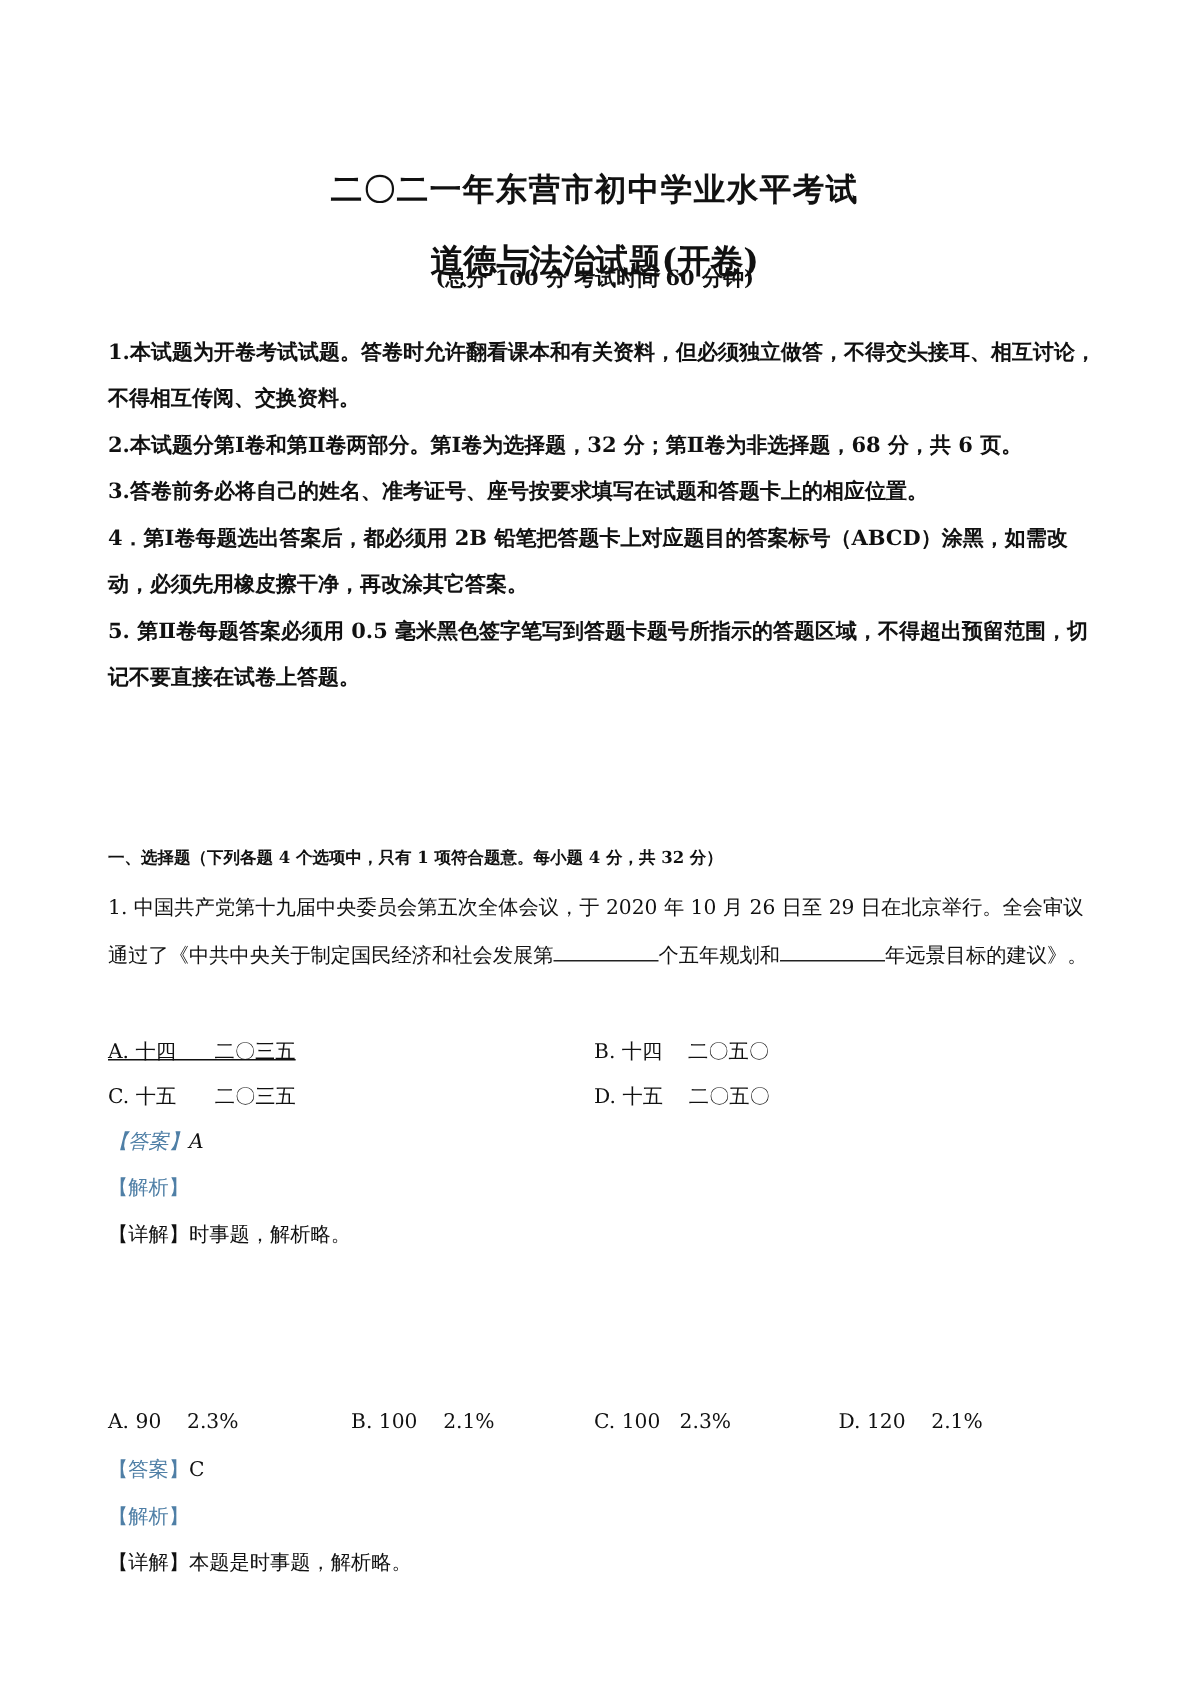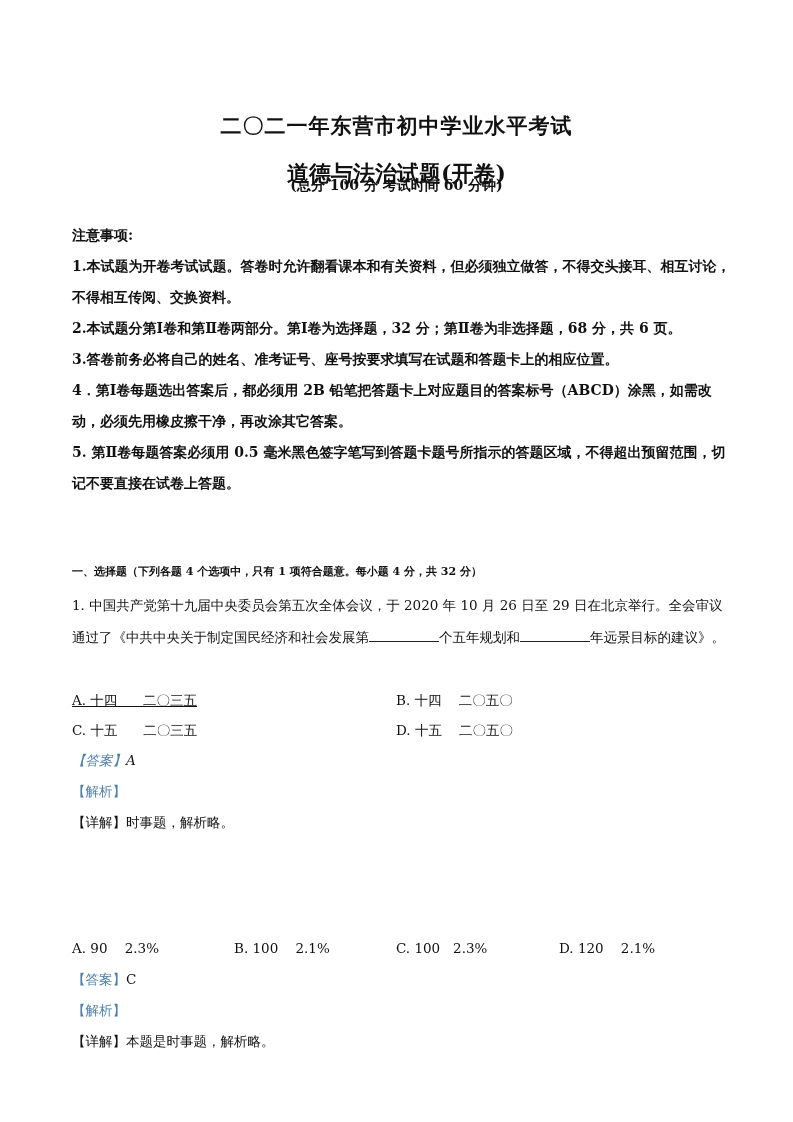--- a/index.html
+++ b/index.html
@@ -32,21 +32,20 @@
 </head>
 <body>
 
 <div class="page">
 
   <div class="title1">二〇二一年东营市初中学业水平考试</div>
   <div class="title2">道德与法治试题(开卷)</div>
   <div class="title3">(总分 100 分   考试时间 60 分钟)</div>
 
   <div class="notes">
-    <p>注意事项:</p>
     <p>1.本试题为开卷考试试题。答卷时允许翻看课本和有关资料，但必须独立做答，不得交头接耳、相互讨论，不得相互传阅、交换资料。</p>
     <p>2.本试题分第Ⅰ卷和第Ⅱ卷两部分。第Ⅰ卷为选择题，32 分；第Ⅱ卷为非选择题，68 分，共 6 页。</p>
     <p>3.答卷前务必将自己的姓名、准考证号、座号按要求填写在试题和答题卡上的相应位置。</p>
     <p>4．第Ⅰ卷每题选出答案后，都必须用 2B 铅笔把答题卡上对应题目的答案标号（ABCD）涂黑，如需改动，必须先用橡皮擦干净，再改涂其它答案。</p>
     <p>5. 第Ⅱ卷每题答案必须用 0.5 毫米黑色签字笔写到答题卡题号所指示的答题区域，不得超出预留范围，切记不要直接在试卷上答题。</p>
   </div>
 
   <div class="part-title">一、选择题（下列各题 4 个选项中，只有 1 项符合题意。每小题 4 分，共 32 分）</div>
 
   <div class="q" style="top:549px;">

